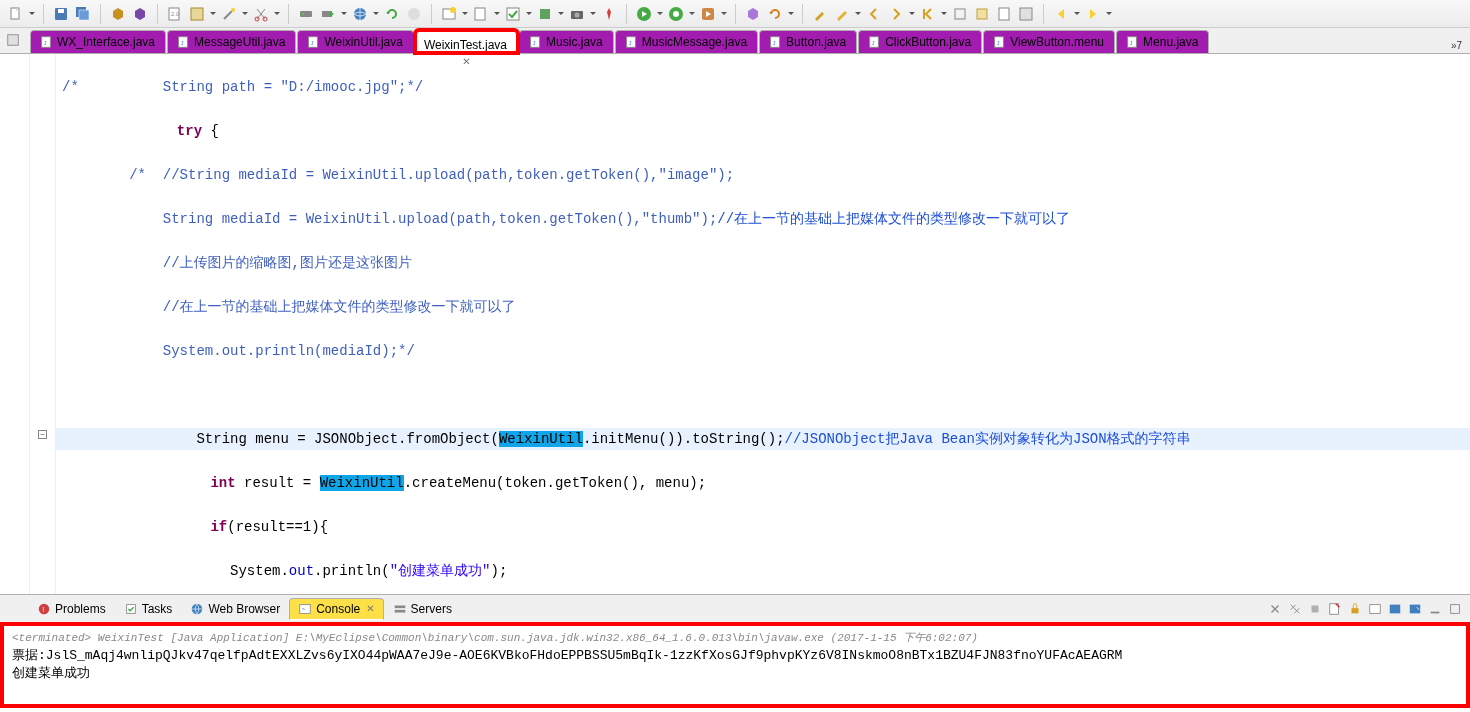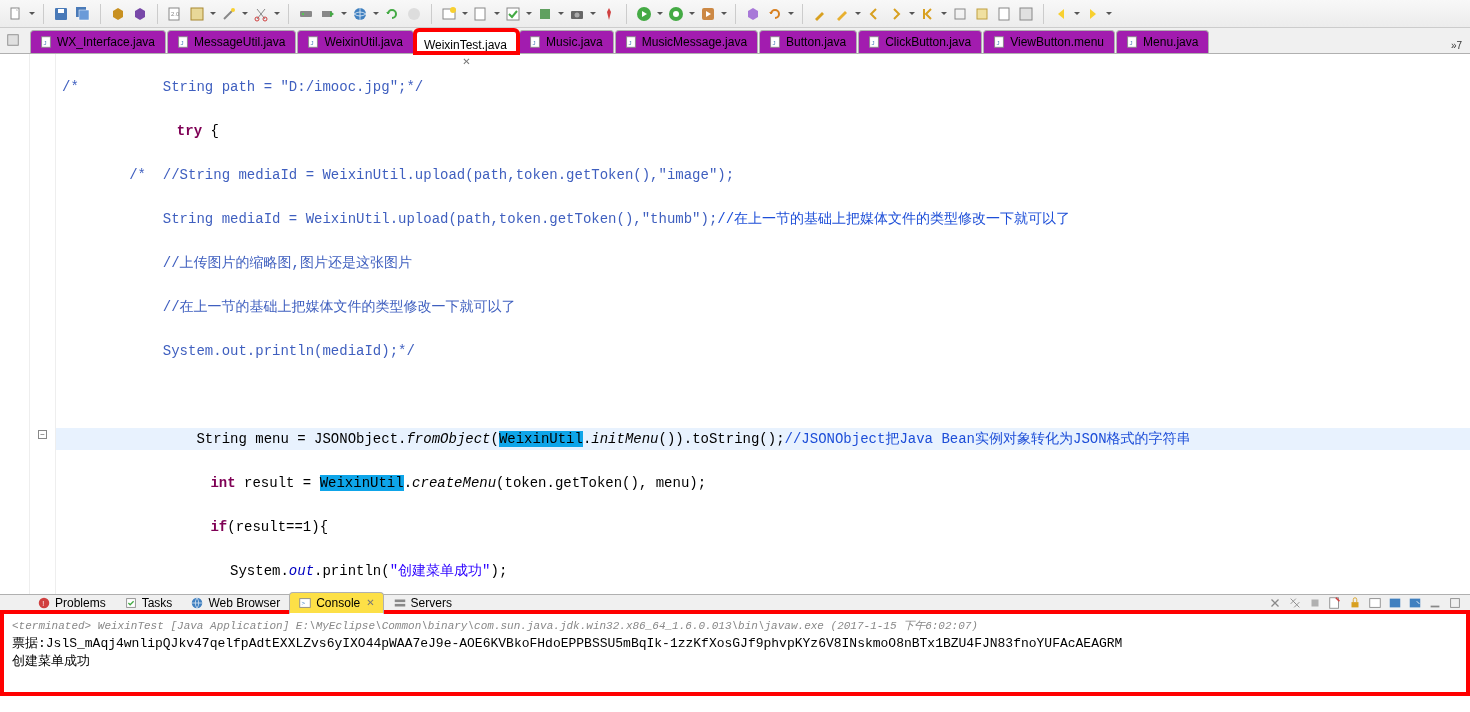--- a/index.html
+++ b/index.html
@@ -25,24 +25,24 @@
 .gutter { width: 30px; background: #fff; border-right: 1px solid #eee; }
 .ruler { width: 26px; background: #fff; border-right: 1px solid #eee; position: relative; }
 .fold { position: absolute; left: 8px; width: 9px; height: 9px; border: 1px solid #888; background: #fff; font-size: 8px; line-height: 7px; text-align: center; color: #555; cursor: pointer; }
 .code { flex: 1; font-family: Consolas, "Courier New", monospace; font-size: 14px; line-height: 22px; padding: 0 6px; white-space: pre; overflow: auto; position: relative; }
 .code-line { height: 22px; }
 .code-line.hl { background: #e8f2fe; margin: 0 -6px; padding: 0 6px; }
 .kw { color: #7f0055; font-weight: bold; margin-left: 14px; }
 .cm { color: #1d4ed8; }
 .cm2 { color: #3f5fbf; }
 .str { color: #2a00ff; }
-.it { font-style: italic; }
+.it { }
 .hlw { background: #0ea5e9; }
 
-.bottom-tabs { display: flex; align-items: center; height: 16px; background: #f0f0f0; border-top: 1px solid #b0b0b0; padding-left: 28px; position: relative; }
+.bottom-tabs { display: flex; align-items: center; height: 28px; background: #f0f0f0; border-top: 1px solid #b0b0b0; padding-left: 28px; position: relative; }
 .btab { display: flex; align-items: center; gap: 4px; padding: 2px 8px; border: 1px solid transparent; cursor: pointer; height: 22px; }
 .btab.active { background: #fde047; border: 1px solid #b0b0b0; border-bottom-color: #fff; border-radius: 4px 4px 0 0; }
 .btab-icon { width: 14px; height: 14px; }
 .console-toolbar { margin-left: auto; display: flex; gap: 2px; padding-right: 6px; }
 .ct-btn { width: 18px; height: 18px; display: flex; align-items: center; justify-content: center; cursor: pointer; }
 
 .console-area { border: 4px solid #ff0000; background: #fff; font-family: Consolas, "Courier New", monospace; font-size: 13px; padding: 4px 8px; height: 86px; overflow: hidden; }
 .console-header { color: #888; font-size: 11px; margin-bottom: 2px; white-space: nowrap; overflow: hidden; font-style: italic; }
 .console-line { line-height: 18px; white-space: nowrap; }
 </style>

